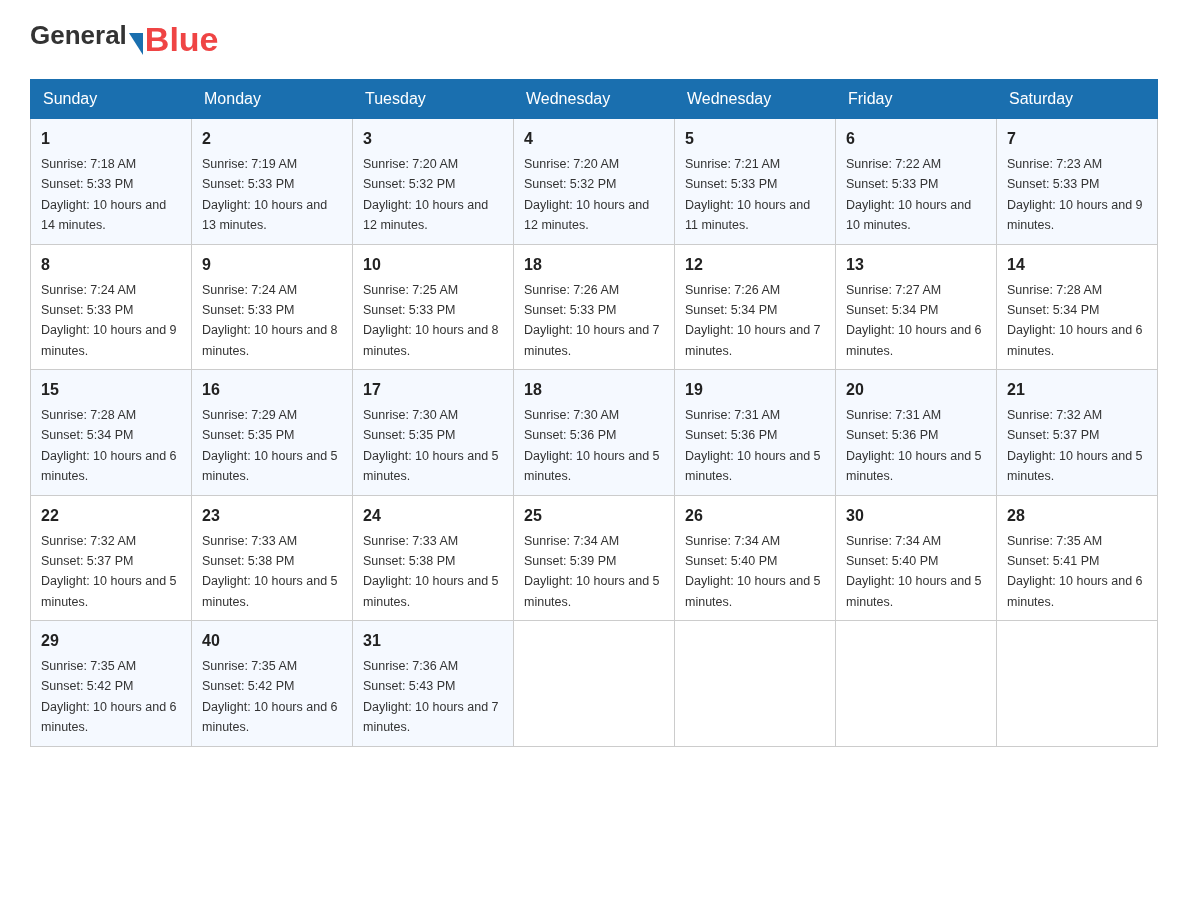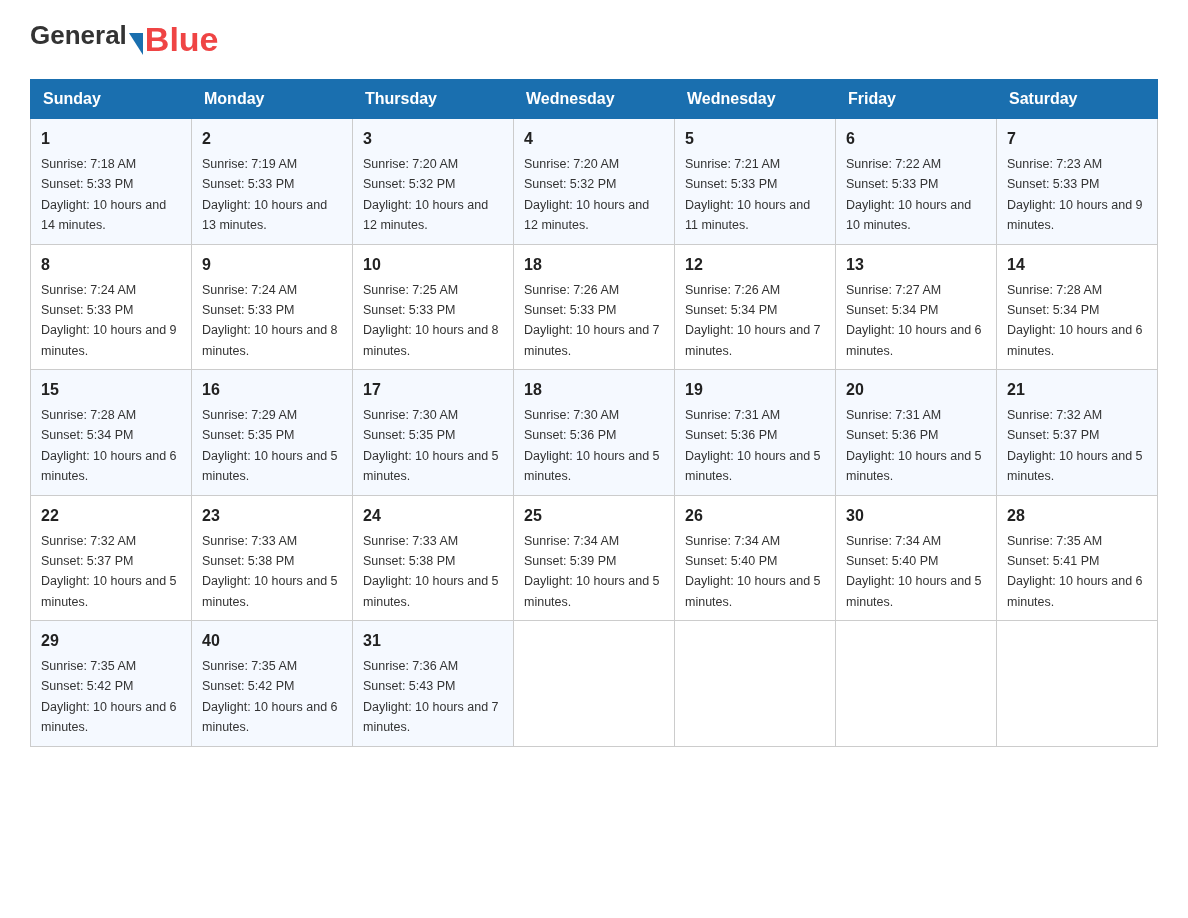--- a/index.html
+++ b/index.html
@@ -63,21 +63,21 @@
       margin-top: 4px;
     }
     table {
       width: 100%;
       border-collapse: collapse;
     }
     thead tr th {
       background-color: #1a6faf;
       color: #fff;
       font-size: 16px;
-      font-weight: bold;
+      font-weight: normal;
       padding: 10px 12px;
       text-align: left;
       border: 1px solid #1a6faf;
     }
     tbody tr td {
       border: 1px solid #ccc;
       vertical-align: top;
       padding: 8px 10px;
       width: 14.28%;
       font-size: 13px;
@@ -118,21 +118,21 @@
     </div>
     <span class="logo-blue">Blue</span>
   </div>
 </div>
 
 <table>
   <thead>
     <tr>
     <th>Sunday</th>
         <th>Monday</th>
-        <th>Thursday</th>
+        <th>Tuesday</th>
         <th>Wednesday</th>
         <th>Wednesday</th>
         <th>Friday</th>
         <th>Saturday</th>
       </tr>
   </thead>
   <tbody id="calendar-body">
   <tr>
         <td><span class="day-number">1</span><span class="day-info">Sunrise: 7:18 AM<br>Sunset: 5:33 PM<br>Daylight: 10 hours and 14 minutes.</span></td>
         <td><span class="day-number">2</span><span class="day-info">Sunrise: 7:19 AM<br>Sunset: 5:33 PM<br>Daylight: 10 hours and 13 minutes.</span></td>

